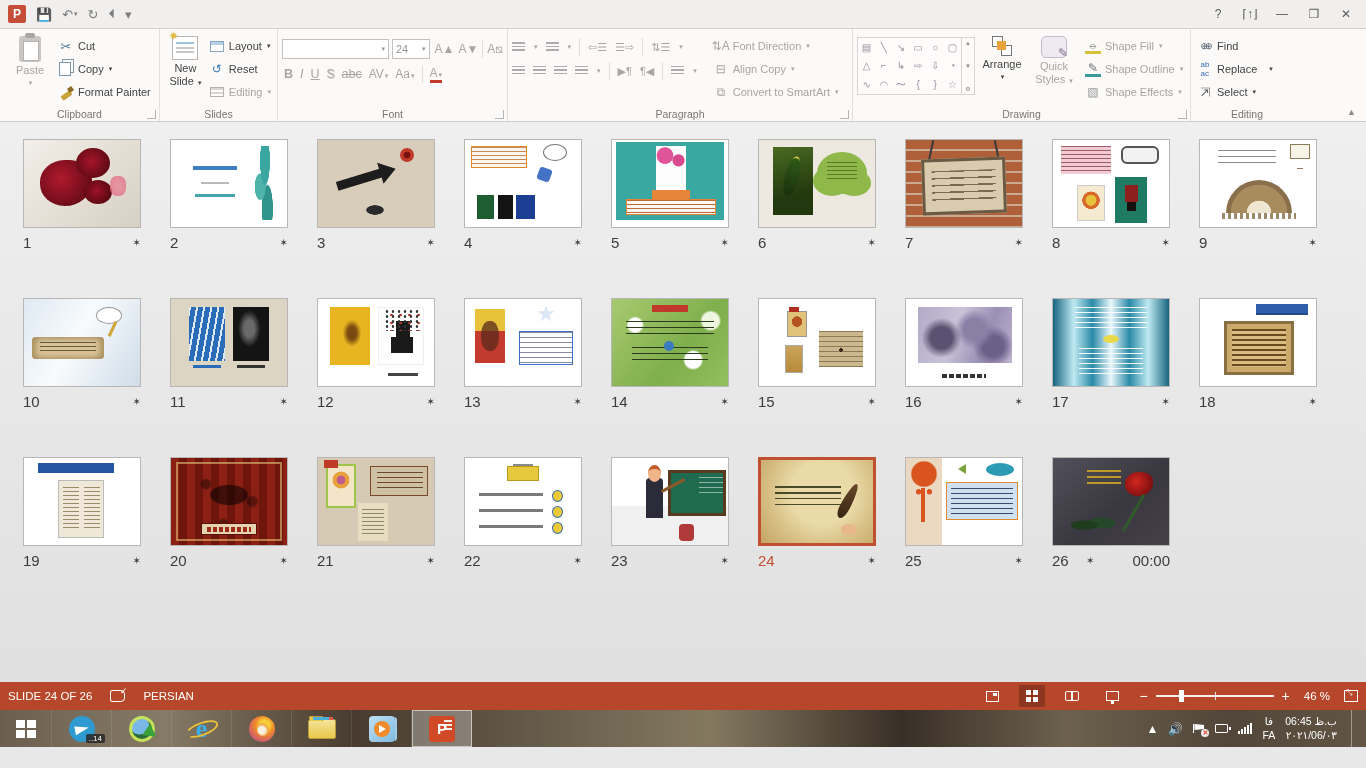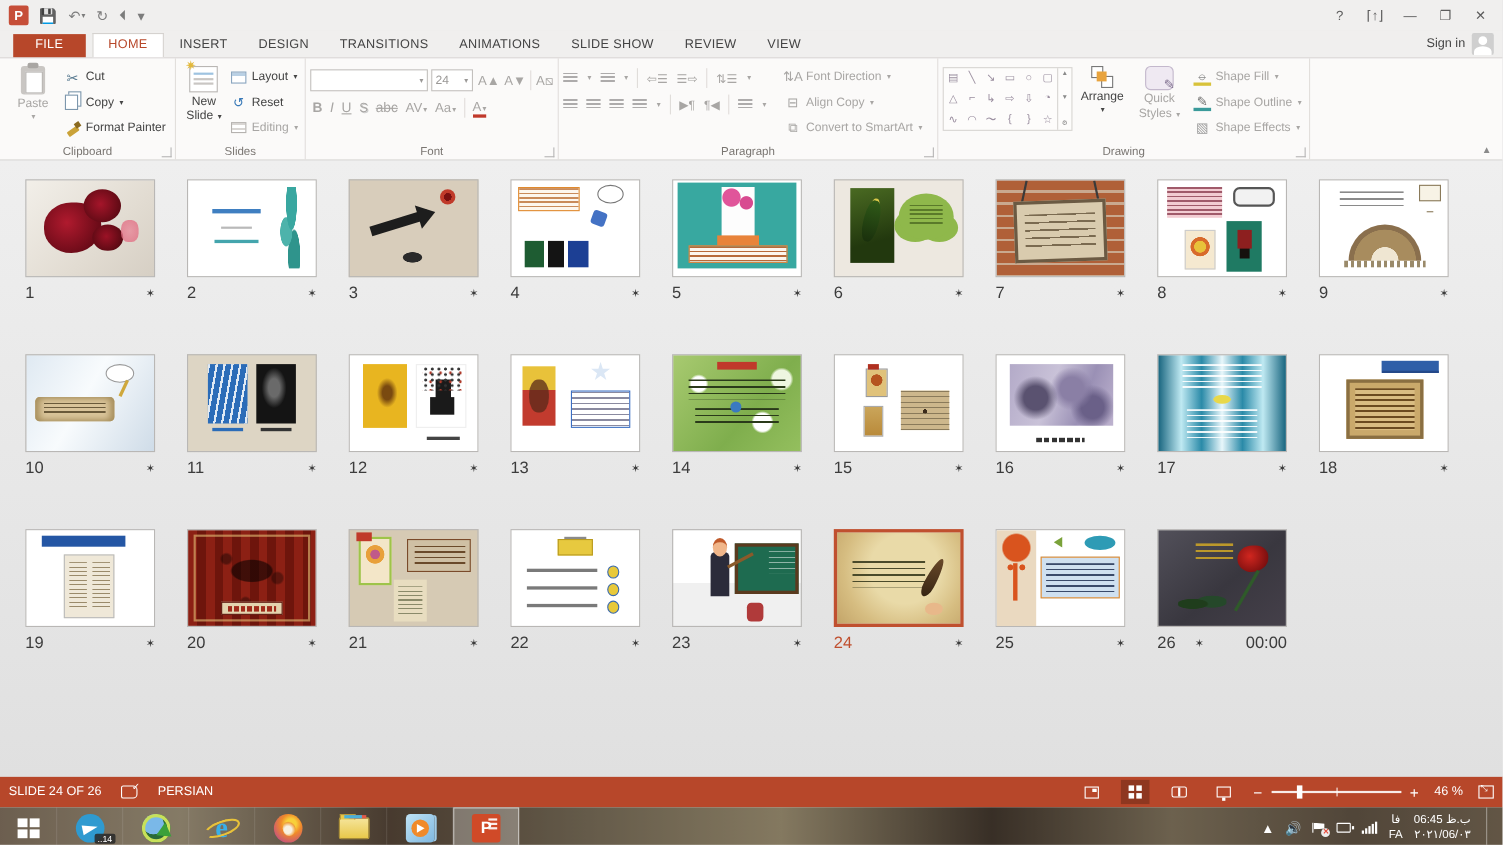--- a/index.html
+++ b/index.html
@@ -333,35 +333,20 @@
     </div>
     <div class="wctrl">
       <span>?</span>
       <span>⌈↑⌋</span>
       <span>—</span>
       <span>❐</span>
       <span>✕</span>
     </div>
   </div>
 
-  <div class="tabs">
-    <span class="tab file">FILE</span>
-    <span class="tab active">HOME</span>
-    <span class="tab">INSERT</span>
-    <span class="tab">DESIGN</span>
-    <span class="tab">TRANSITIONS</span>
-    <span class="tab">ANIMATIONS</span>
-    <span class="tab">SLIDE SHOW</span>
-    <span class="tab">REVIEW</span>
-    <span class="tab">VIEW</span>
-    <span class="signin">
-      <span>Sign in</span>
-      <span class="avatar"></span>
-    </span>
-  </div>
 
   <div class="ribbon">
 
     <div class="rgroup" style="width:160px">
       <div class="bigbtn dis">
         <span class="i-paste"></span>
         <span>Paste</span>
           <span class="drop">▾</span>
       </div>
       <div class="smallcol">
@@ -549,20 +534,39 @@
         <div class="sbtn dis">
             <span class="ic i-effects"></span>
             <span>Shape Effects</span>
             <span class="drop">▾</span>
           </div>
       </div>
       <div class="gname">Drawing</div>
       <div class="launcher"></div>
     </div>
 
+    <div class="rgroup" style="width:112px; border-right:none">
+      <div class="smallcol">
+        <div class="sbtn">
+            <span class="ic i-find"></span>
+            <span>Find</span>
+          </div>
+        <div class="sbtn">
+            <span class="ic i-replace">ab<br>ac</span>
+            <span>Replace</span>
+            <span class="drop" style="margin-left:8px">▾</span>
+          </div>
+        <div class="sbtn">
+            <span class="ic i-select"></span>
+            <span>Select</span>
+            <span class="drop">▾</span>
+          </div>
+      </div>
+      <div class="gname">Editing</div>
+    </div>
 
     <div style="flex:1; position:relative">
       <span class="chev-collapse">▲</span>
     </div>
   </div>
 
   <div class="workspace">
     <div class="grid" id="slidegrid">
         <div class="srow">
           <div class="cell">

